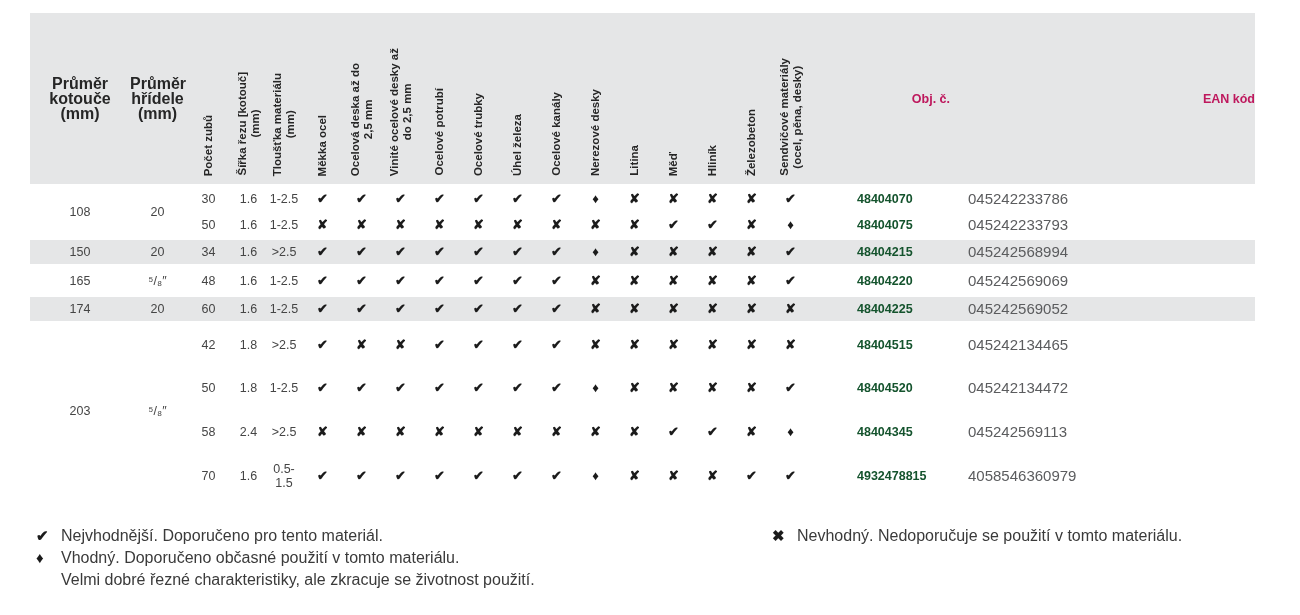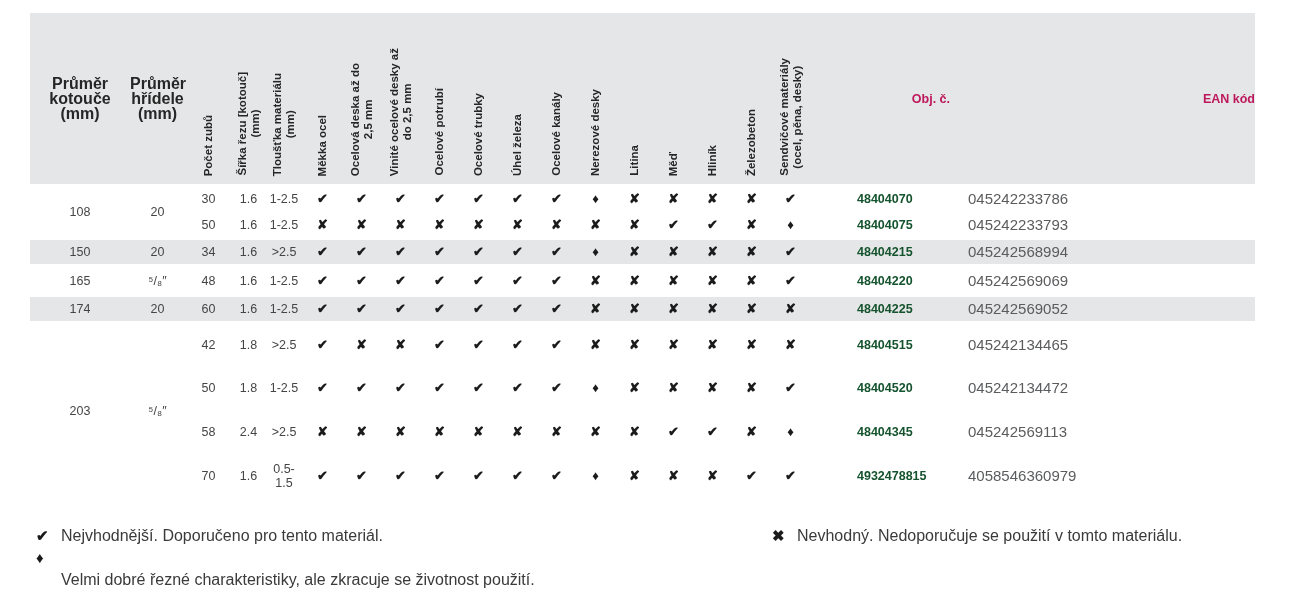--- a/index.html
+++ b/index.html
@@ -367,20 +367,21 @@
     </tbody>
 </table>
 
 <div class="legend-left">
     <div class="legend-row">
       <span class="legend-sym">✔</span>
       <span>Nejvhodnější. Doporučeno pro tento materiál.</span>
     </div>
     <div class="legend-row">
       <span class="legend-sym">♦</span>
+      <span>Vhodný. Doporučeno občasné použití v tomto materiálu.</span>
     </div>
     <div class="legend-row">
       <span class="legend-sym"></span>
       <span>Velmi dobré řezné charakteristiky, ale zkracuje se životnost použití.</span>
     </div>
   </div>
 <div class="legend-right">
     <div class="legend-row">
       <span class="legend-sym">✖</span>
       <span>Nevhodný. Nedoporučuje se použití v tomto materiálu.</span>

